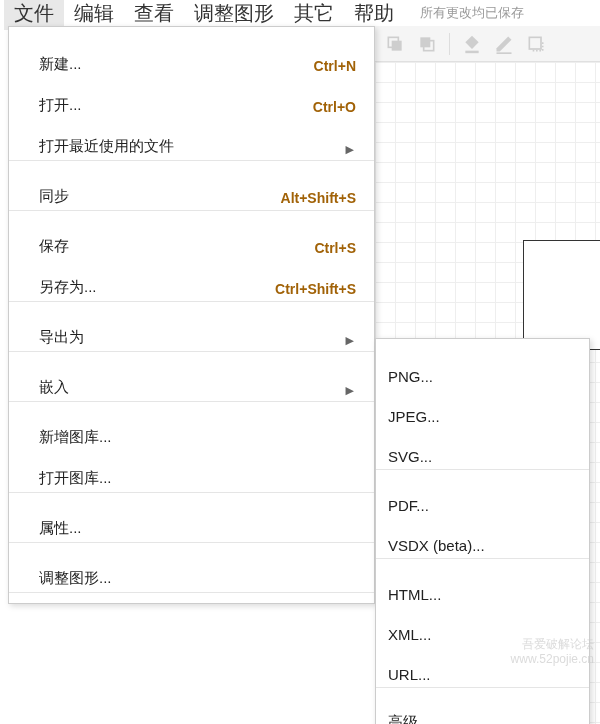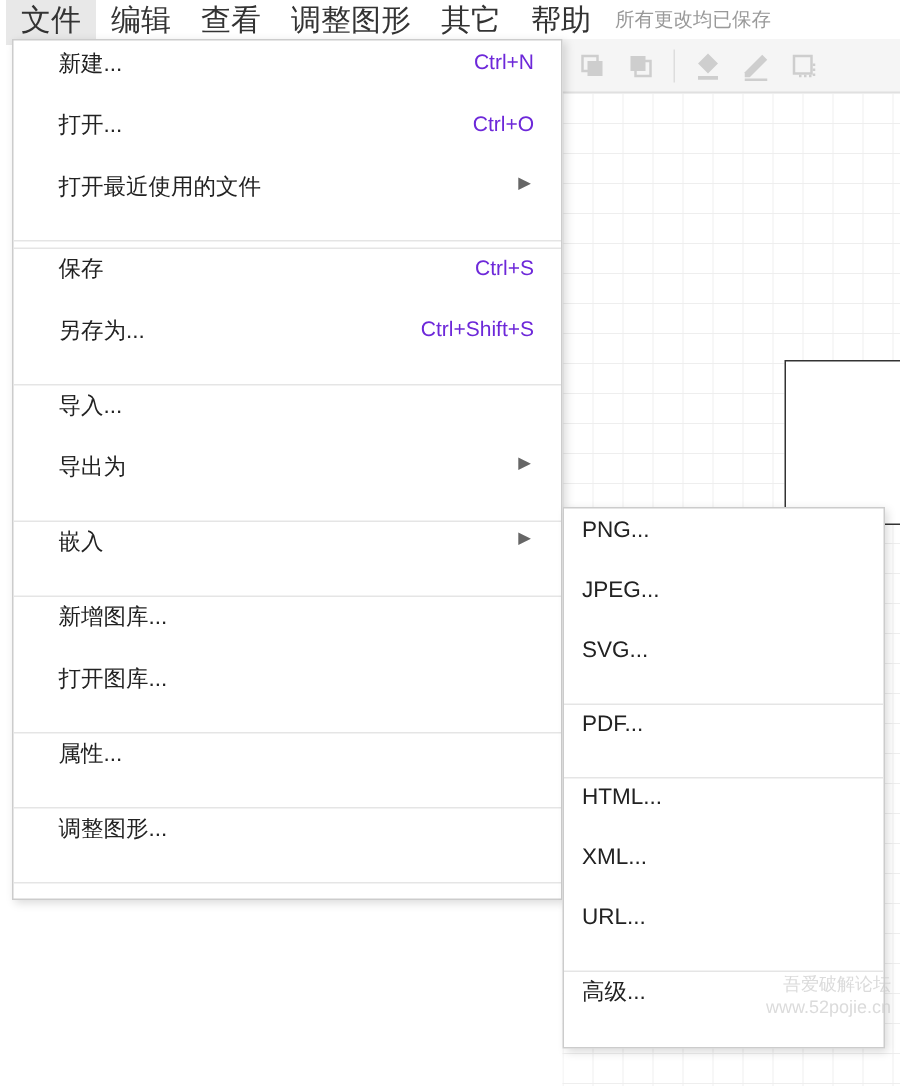--- a/index.html
+++ b/index.html
@@ -24,21 +24,21 @@
       padding: 3px 10px;
       cursor: default;
       font-size: 20px;
     }
     .menubar-item.active {
       background: #e8e8e8;
     }
     .menubar-status {
       color: #999;
       font-size: 13px;
-      margin-left: 6px;
+      margin-left: 16px;
     }
     .toolbar {
       position: absolute;
       top: 26px;
       left: 375px;
       right: 0;
       height: 36px;
       display: flex;
       align-items: center;
       gap: 12px;
@@ -83,28 +83,28 @@
       top: 26px;
       left: 8px;
       width: 367px;
       background: #fff;
       border: 1px solid #ccc;
       box-shadow: 2px 2px 6px rgba(0,0,0,0.15);
       padding: 6px 0;
     }
     .menu-row {
       display: flex;
-      align-items: flex-start;
+      align-items: flex-end;
       height: 41px;
       padding: 0 18px 0 30px;
       cursor: default;
       position: relative;
     }
     .menu-label { flex: 1; font-size: 15px; color: #222; }
-    .menu-shortcut { color: #6d28d9; font-size: 14px; }
+    .menu-shortcut { color: #a16207; font-size: 14px; font-weight: bold; }
     .menu-arrow {
       color: #666;
       font-size: 11px;
       margin-left: 8px;
       padding-right: 2px;
     }
     .menu-sep {
       height: 1px;
       background: #e5e5e5;
       margin: 4px 0;
@@ -116,21 +116,21 @@
       width: 215px;
       background: #fff;
       border: 1px solid #ccc;
       box-shadow: 2px 2px 6px rgba(0,0,0,0.15);
       padding: 6px 0;
     }
     .submenu .menu-row { height: 40px; padding-left: 12px; }
     .watermark {
       position: absolute;
       right: 6px;
-      bottom: 44px;
+      bottom: 56px;
       color: #ccc;
       font-size: 12px;
       line-height: 1.3;
       text-align: right;
       opacity: 0.7;
     }
   </style>
 </head>
 <body>
 
@@ -189,34 +189,35 @@
     </div>
     <div class="menu-row">
       <span class="menu-label">打开...</span>
       <span class="menu-shortcut">Ctrl+O</span>
     </div>
     <div class="menu-row">
       <span class="menu-label">打开最近使用的文件</span>
       <span class="menu-arrow">▶</span>
     </div>
     <div class="menu-sep"></div>
+    <div class="menu-row">
+      <span class="menu-label">同步</span>
+      <span class="menu-shortcut">Alt+Shift+S</span>
+    </div>
     <div class="menu-sep"></div>
     <div class="menu-row">
       <span class="menu-label">保存</span>
       <span class="menu-shortcut">Ctrl+S</span>
     </div>
     <div class="menu-row">
       <span class="menu-label">另存为...</span>
       <span class="menu-shortcut">Ctrl+Shift+S</span>
     </div>
     <div class="menu-sep"></div>
     <div class="menu-row">
-      <span class="menu-label">导入...</span>
-    </div>
-    <div class="menu-row">
       <span class="menu-label">导出为</span>
       <span class="menu-arrow">▶</span>
     </div>
     <div class="menu-sep"></div>
     <div class="menu-row">
       <span class="menu-label">嵌入</span>
       <span class="menu-arrow">▶</span>
     </div>
     <div class="menu-sep"></div>
     <div class="menu-row">
@@ -242,20 +243,23 @@
     </div>
     <div class="menu-row">
       <span class="menu-label">JPEG...</span>
     </div>
     <div class="menu-row">
       <span class="menu-label">SVG...</span>
     </div>
     <div class="menu-sep"></div>
     <div class="menu-row">
       <span class="menu-label">PDF...</span>
+    </div>
+    <div class="menu-row">
+      <span class="menu-label">VSDX (beta)...</span>
     </div>
     <div class="menu-sep"></div>
     <div class="menu-row">
       <span class="menu-label">HTML...</span>
     </div>
     <div class="menu-row">
       <span class="menu-label">XML...</span>
     </div>
     <div class="menu-row">
       <span class="menu-label">URL...</span>

